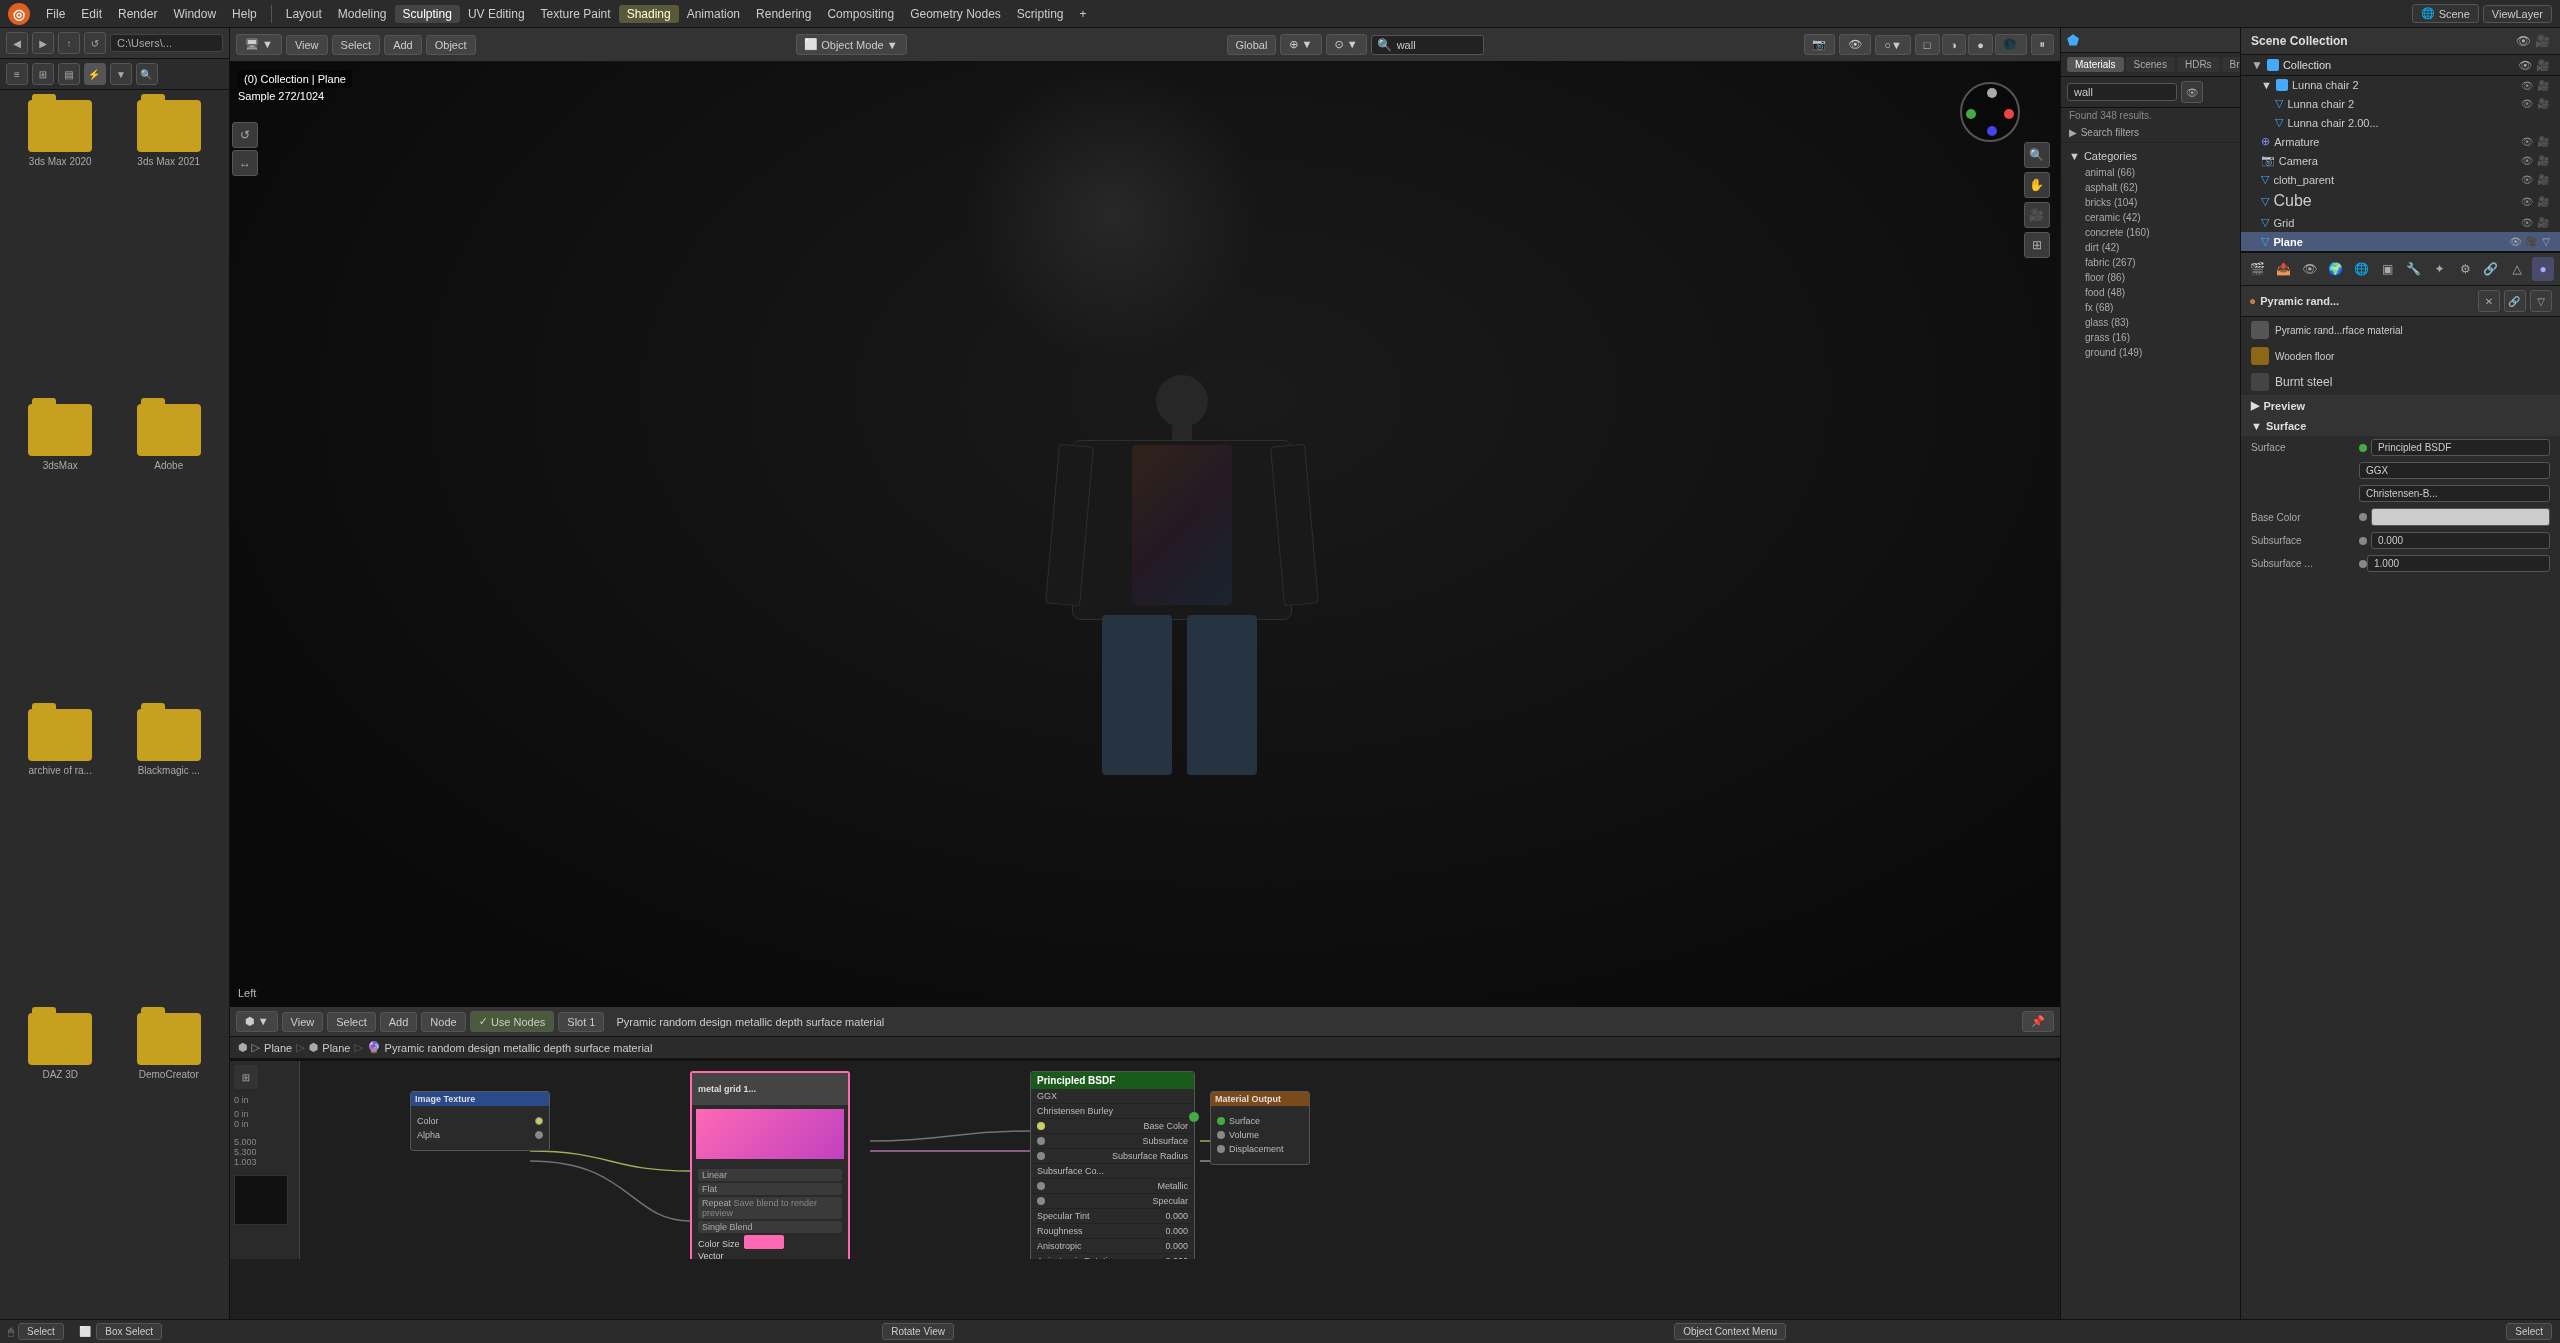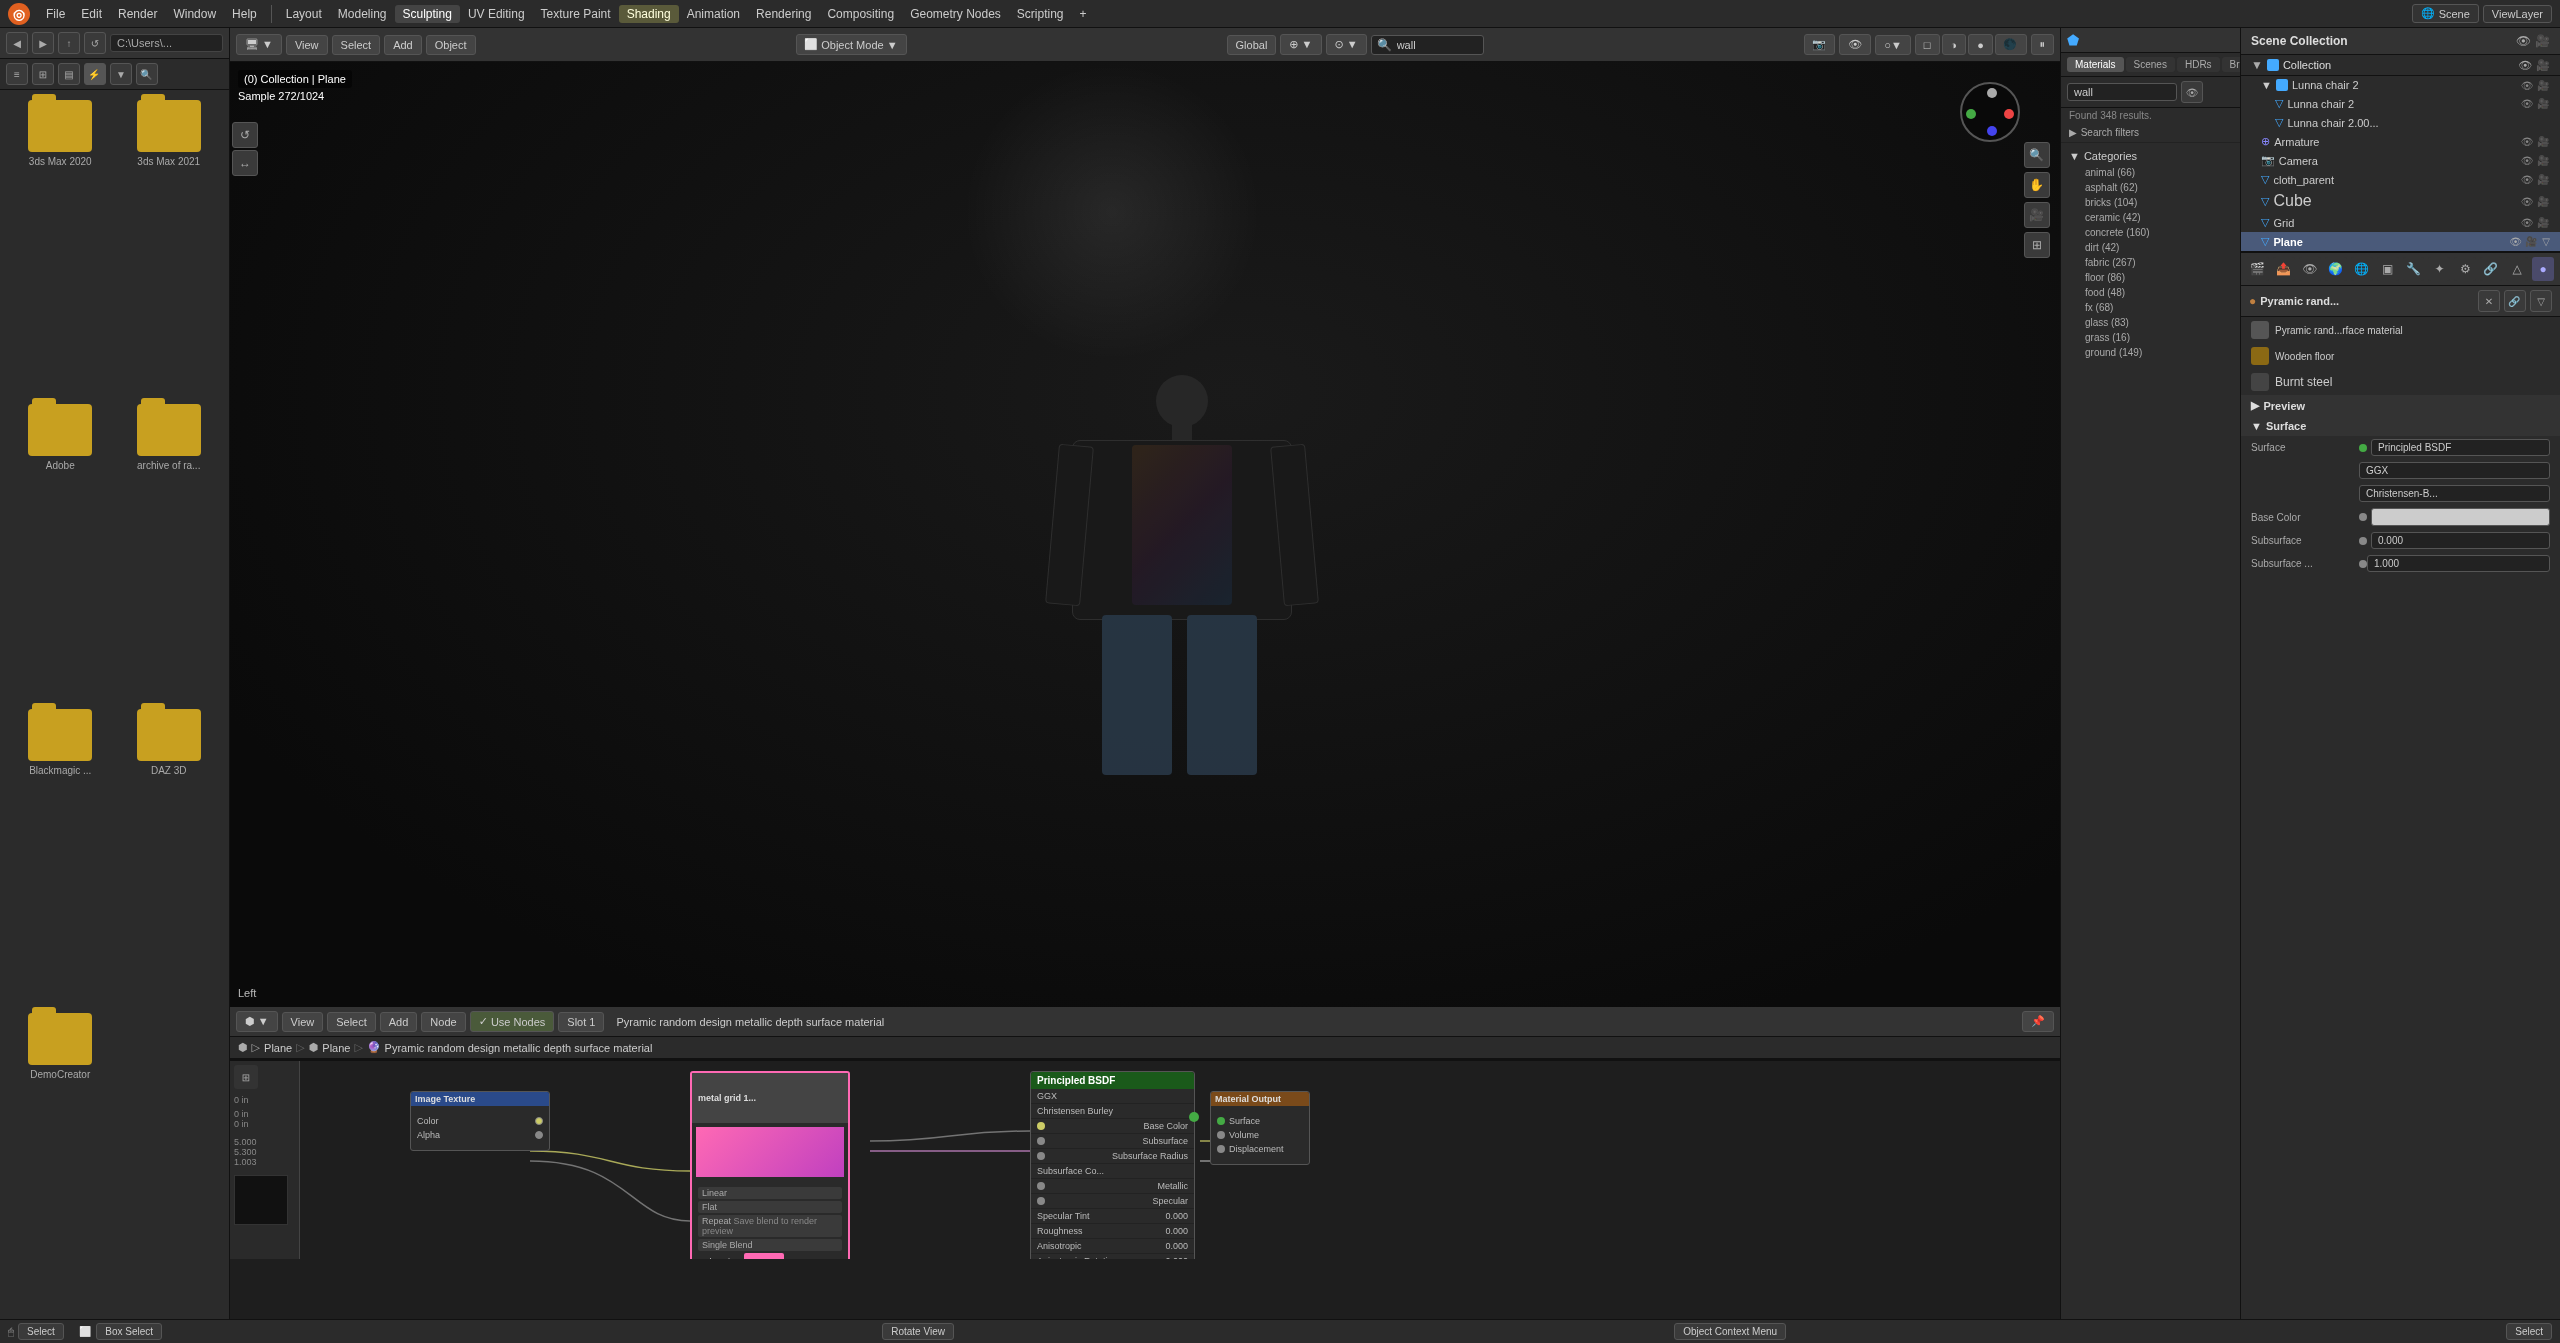--- a/index.html
+++ b/index.html
@@ -624,20 +624,24 @@
       <div class="folder-item">
         <div class="folder-icon"></div>
         <span class="folder-label">3ds Max 2020</span>
       </div>
       <div class="folder-item">
         <div class="folder-icon"></div>
         <span class="folder-label">3ds Max 2021</span>
       </div>
       <div class="folder-item">
         <div class="folder-icon"></div>
+        <span class="folder-label">3dsMax</span>
+      </div>
+      <div class="folder-item">
+        <div class="folder-icon"></div>
         <span class="folder-label">Adobe</span>
       </div>
       <div class="folder-item">
         <div class="folder-icon"></div>
         <span class="folder-label">archive of ra...</span>
       </div>
       <div class="folder-item">
         <div class="folder-icon"></div>
         <span class="folder-label">Blackmagic ...</span>
       </div>
@@ -786,21 +790,21 @@
               <div style="width:8px;height:8px;border-radius:50%;background:#cc6;border:1px solid #888;"></div>
             </div>
             <div style="display:flex;align-items:center;justify-content:space-between;padding:2px 0;">
               <span>Alpha</span>
               <div style="width:8px;height:8px;border-radius:50%;background:#888;border:1px solid #888;"></div>
             </div>
           </div>
         </div>
 
         <div style="position:absolute;left:460px;top:10px;width:160px;background:#2a2a2a;border:2px solid #ff69b4;border-radius:3px;font-size:9px;">
-          <div style="background:#444;padding:20px 6px;color:#ddd;font-weight:bold;border-radius:2px 2px 0 0;">metal grid 1...</div>
+          <div style="background:#444;padding:11px 6px;color:#ddd;font-weight:bold;border-radius:2px 2px 0 0;">metal grid 1...</div>
 
           <div style="background:linear-gradient(135deg,#ff69b4,#c040c0);height:50px;margin:4px;"></div>
           <div style="padding:4px 6px;">
             <div style="background:#3a3a3a;border-radius:2px;padding:1px 4px;margin:2px 0;color:#aaa;">Linear</div>
             <div style="background:#3a3a3a;border-radius:2px;padding:1px 4px;margin:2px 0;color:#aaa;">Flat</div>
             <div style="background:#3a3a3a;border-radius:2px;padding:1px 4px;margin:2px 0;color:#aaa;">Repeat <span style="color:#888;">Save blend to render preview</span></div>
             <div style="background:#3a3a3a;border-radius:2px;padding:1px 4px;margin:2px 0;color:#aaa;">Single Blend</div>
             <div style="display:flex;align-items:flex-end;gap:4px;margin:2px 0;">
               <span>Color Size</span>
               <div style="width:40px;height:14px;background:#ff69b4;border-radius:2px;"></div>

